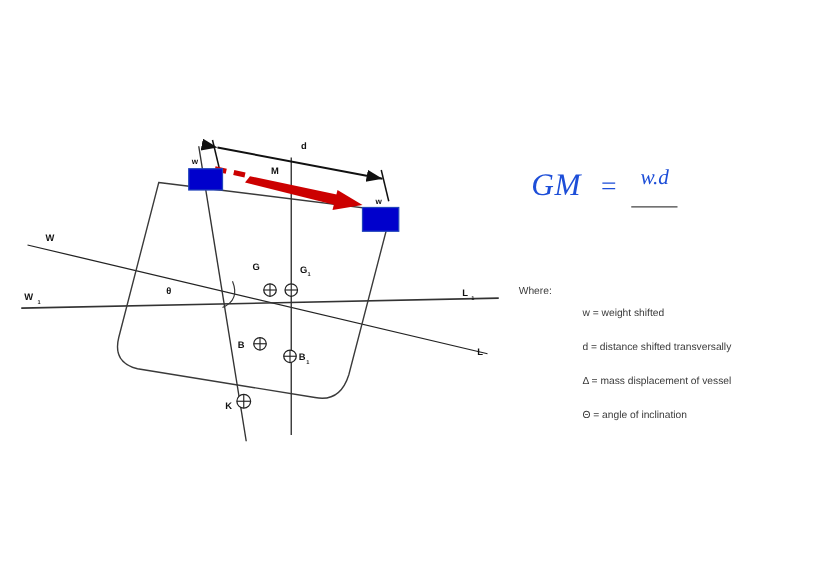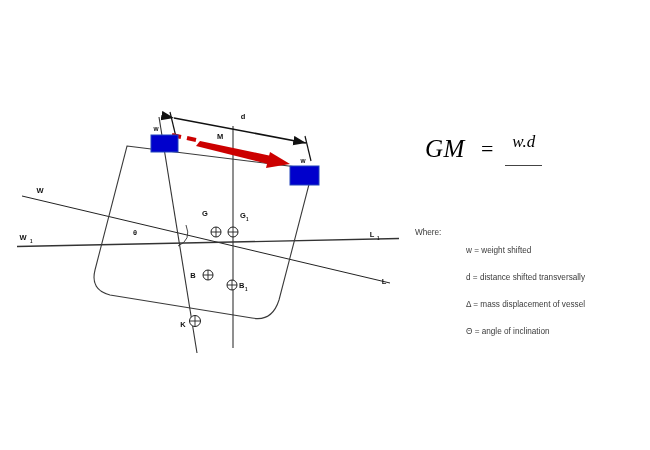--- a/index.html
+++ b/index.html
@@ -38,21 +38,21 @@
   .formula-wrap {
     position: absolute;
     left: 425px;
     top: 118px;
     width: 210px;
     height: 62px;
     display: flex;
     align-items: center;
     justify-content: flex-start;
     font-family: "Liberation Serif", serif;
-    color: #000000;
+    color: #1d4ed8;
   }
   .formula-lhs {
     font-size: 25px;
     font-style: italic;
     letter-spacing: 0.5px;
   }
   .formula-eq {
     font-size: 22px;
     margin: 0 12px 0 16px;
     font-style: normal;

